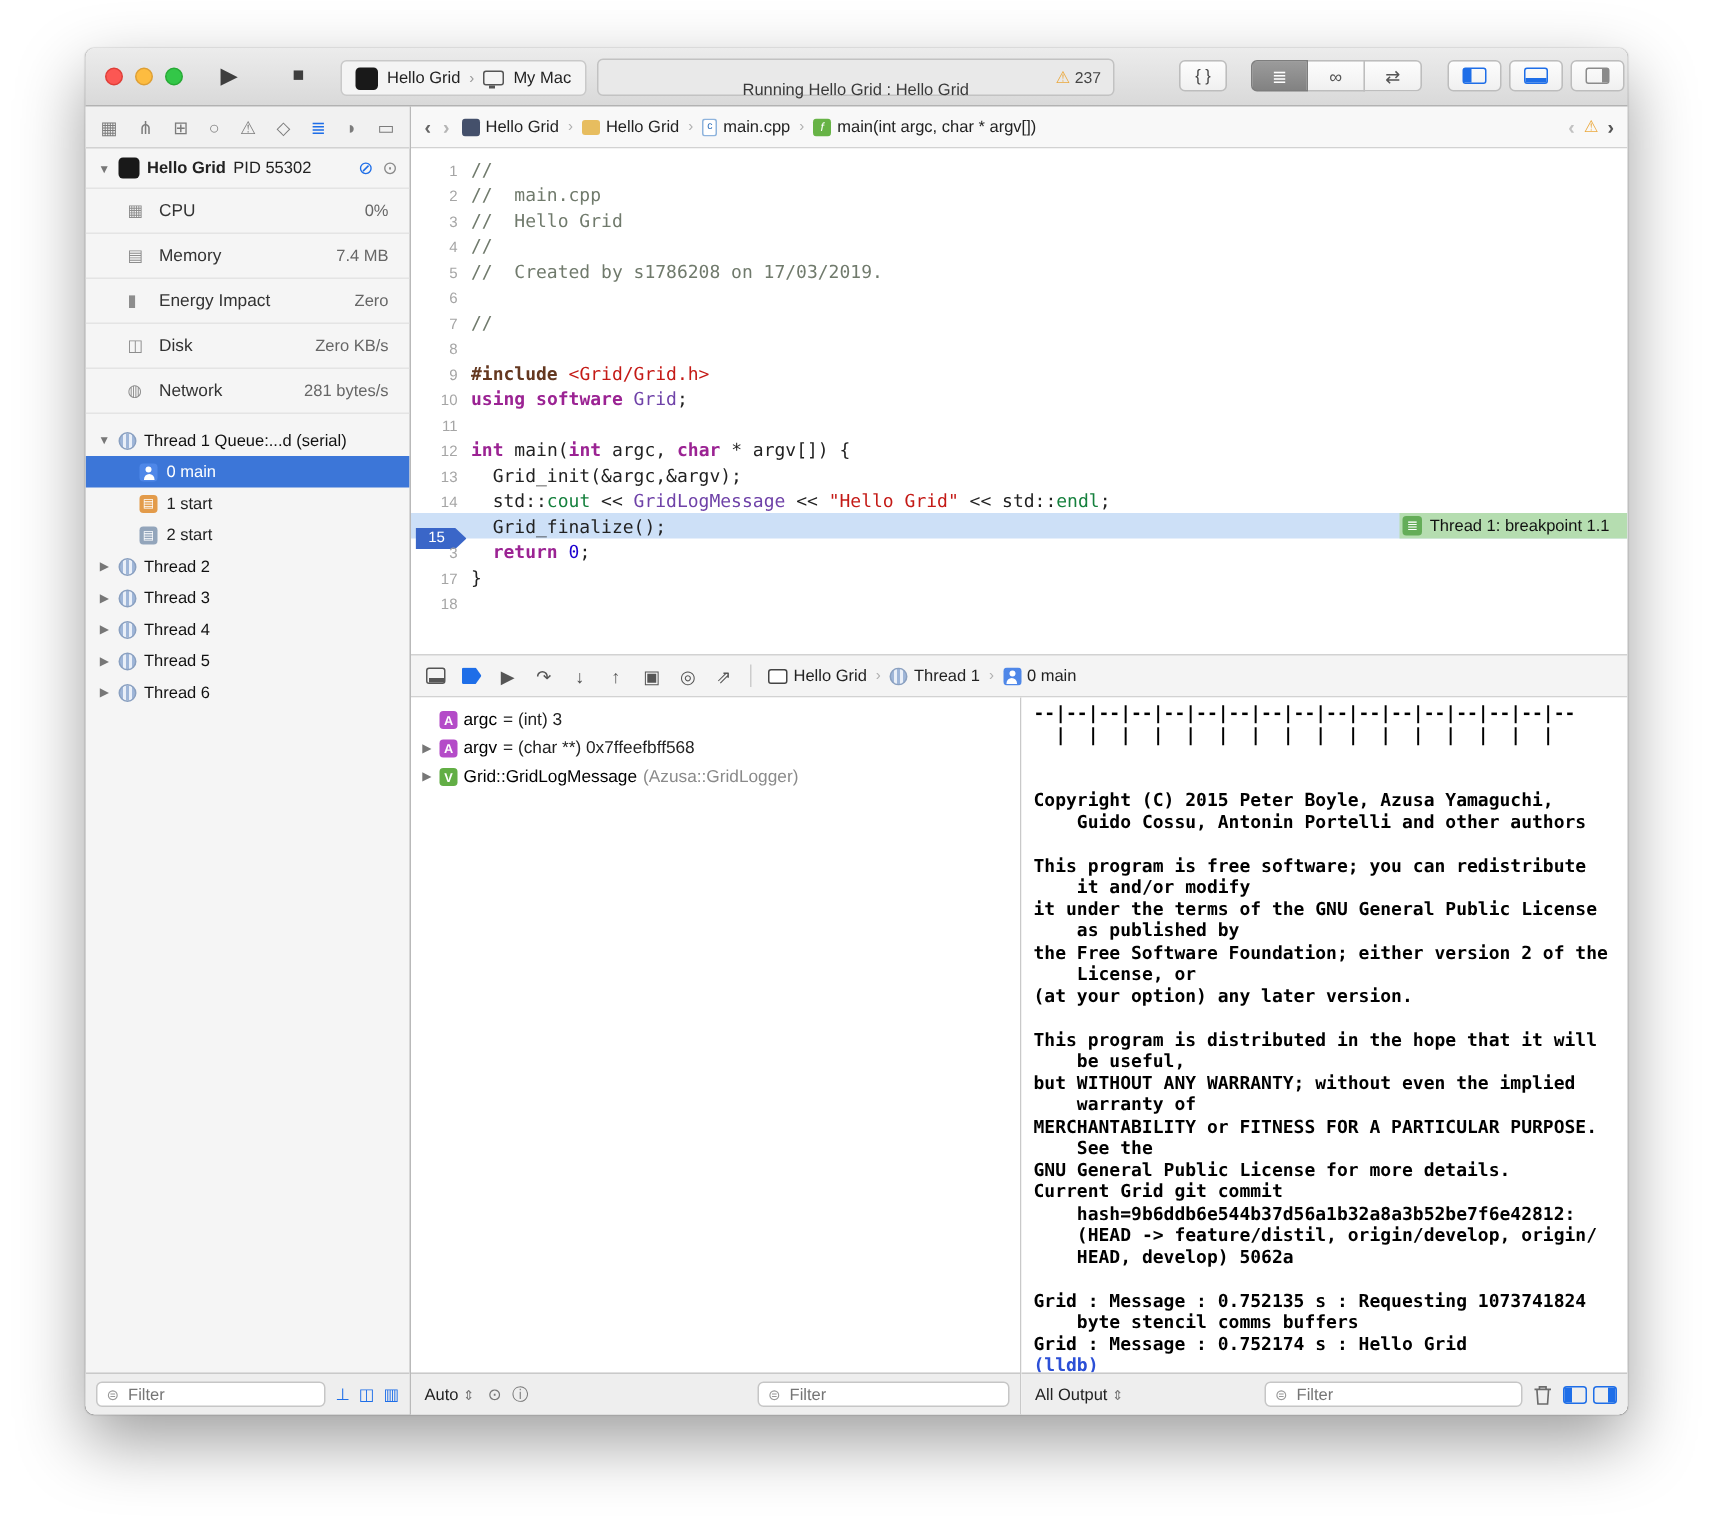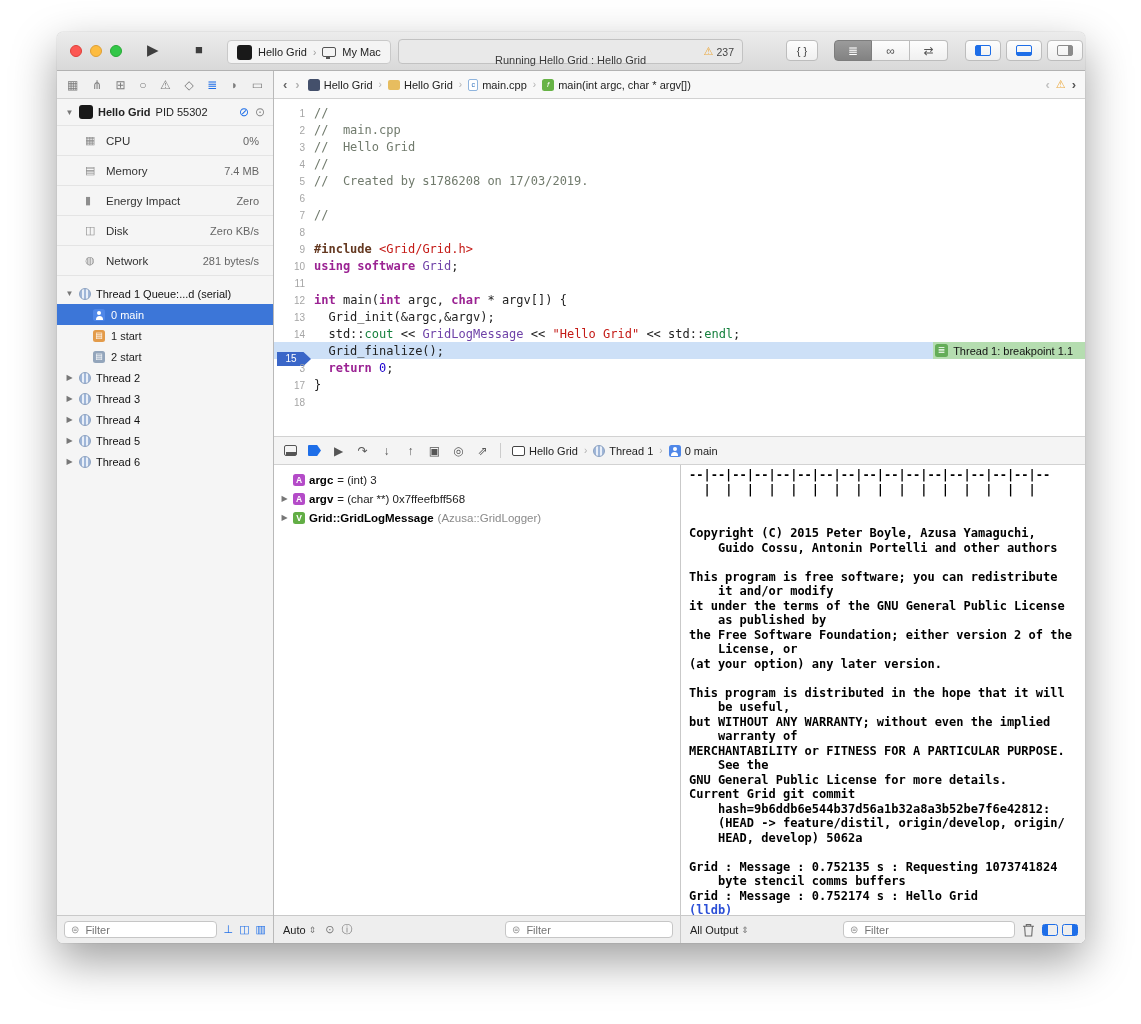--- a/index.html
+++ b/index.html
@@ -157,21 +157,21 @@
 
   
   .debug-panes{flex:1;display:flex;min-height:0;}
   .vars-pane{flex:0 0 406px;width:406px;border-right:1px solid #c9c9c9;display:flex;flex-direction:column;min-width:0;background:#fff;}
   .vars-list{flex:1;min-height:0;overflow:hidden;padding:5px 0 0 6px;font-size:11.5px;}
   .var-row{height:19px;display:flex;align-items:center;gap:4px;}
   .var-icon{width:12px;height:12px;flex:0 0 12px;border-radius:2.5px;color:#fff;font-size:8.5px;font-weight:bold;
     line-height:12px;text-align:center;}
   .vi-purple{background:#b44bc8;}
   .vi-green{background:#62ae45;}
-  .var-name{font-weight:bold;color:#000;}
+  .var-name{font-weight:normal;color:#000;}
   .var-value{color:#222;}
   .var-value.muted{color:#8a8a8a;}
   .scope-pop{display:flex;align-items:center;gap:3px;font-size:11px;color:#222;padding:0 2px;}
   .pop-arrows{font-size:9px;color:#777;}
   .vb-icon{color:#777;font-size:11px;}
   .vfilter{flex:0 0 168px;margin-left:auto;}
   .console-pane{flex:1;display:flex;flex-direction:column;min-width:0;background:#fff;}
   .console-out{flex:1;min-height:0;margin:0;padding:3px 8px;font-family:"DejaVu Sans Mono",monospace;
     font-size:12px;font-weight:bold;line-height:14.5px;white-space:pre-wrap;overflow:hidden;color:#000;}
   .lldb{color:#2b4fd6;}

